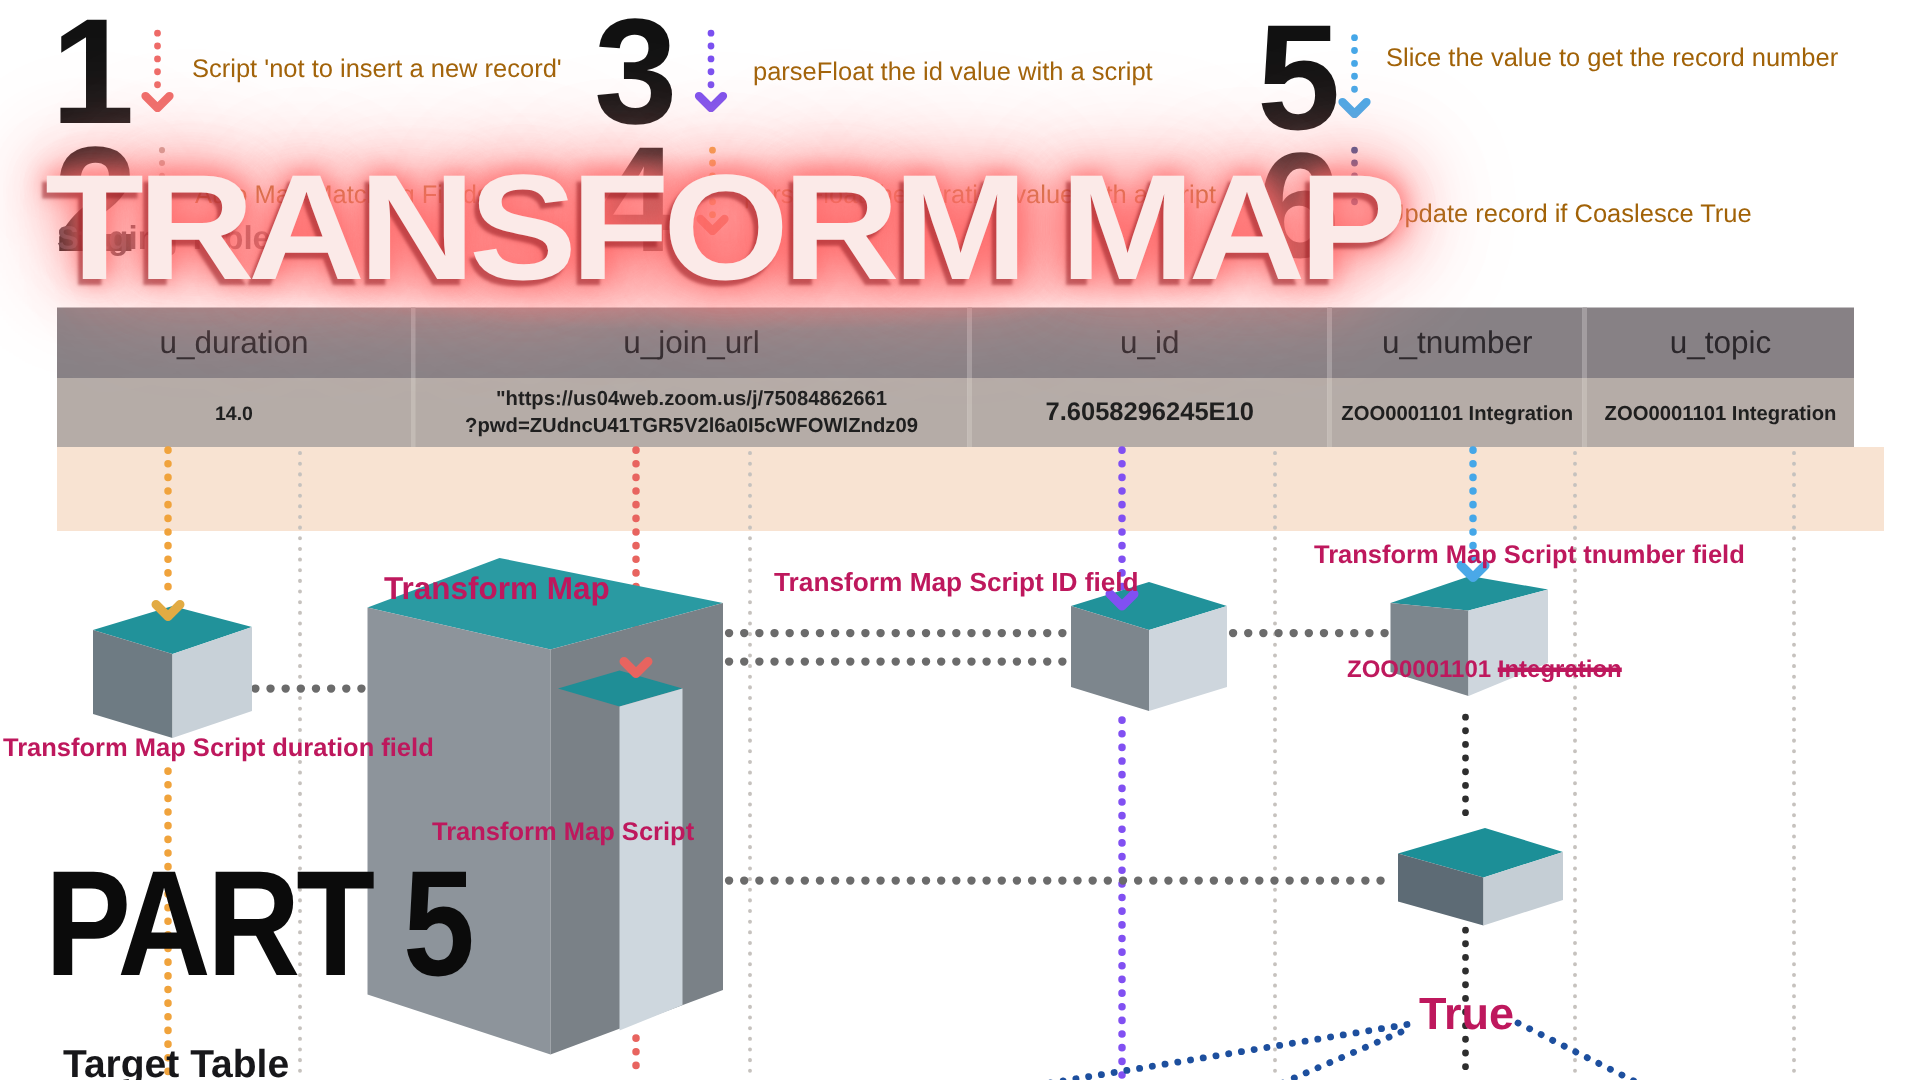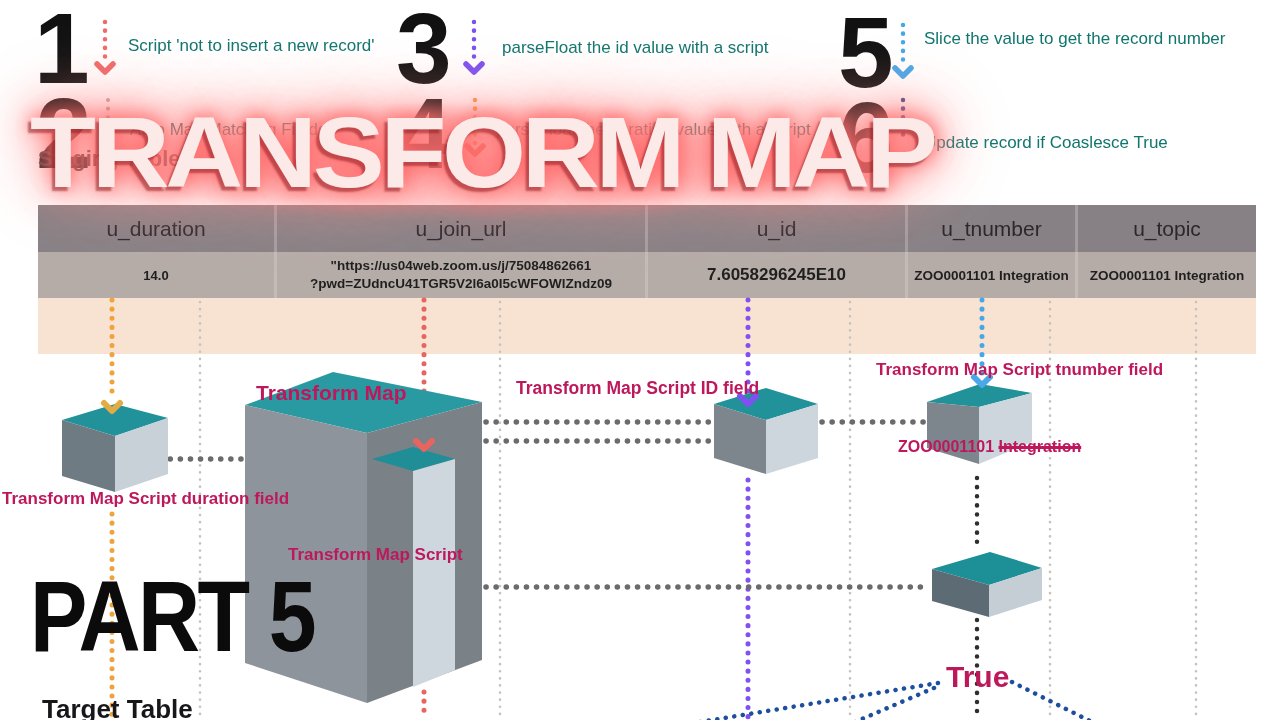--- a/index.html
+++ b/index.html
@@ -1,21 +1,21 @@
 <!DOCTYPE html>
 <html><head>
 <meta charset="utf-8">
 <style>
   html,body{margin:0;padding:0;background:#ffffff;}
   .canvas{position:relative;width:1280px;height:720px;overflow:hidden;background:#ffffff;
           font-family:"Liberation Sans",sans-serif;}
 
   
   .step-num{position:absolute;font-size:100px;line-height:1;font-weight:900;color:#111;letter-spacing:-2px;z-index:3;}
-  .step-label{position:absolute;font-size:17px;font-weight:500;color:#0f766e;z-index:3;white-space:nowrap;}
+  .step-label{position:absolute;font-size:17px;font-weight:500;color:#a16207;z-index:3;white-space:nowrap;}
   #n1{left:34px;top:-2px;} #n3{left:396px;top:-2px;} #n5{left:838px;top:2px;}
   #n2{left:36px;top:83px;} #n4{left:396px;top:83px;} #n6{left:838px;top:87px;}
   #l1{left:128px;top:36px;} #l3{left:502px;top:38px;} #l5{left:924px;top:29px;}
   #l2{left:130px;top:120px;} #l4{left:496px;top:120px;} #l6{left:924px;top:133px;}
 
   
   .staging{position:absolute;left:38px;top:146px;font-size:22px;font-weight:800;color:#38343a;z-index:3;}
 
   
   .glow{position:absolute;left:-10px;top:78px;width:1030px;height:152px;z-index:4;pointer-events:none;
@@ -26,21 +26,21 @@
 
   
   .table{position:absolute;left:38px;top:205px;width:1218px;z-index:2;}
   .thead,.trow{display:flex;width:100%;}
   .th{height:47px;background:#878185;display:flex;align-items:center;justify-content:center;
       font-size:21px;color:#2b272b;border-left:3px solid #a39da0;box-sizing:border-box;}
   .th:first-child{border-left:none;}
   .td{height:46px;background:#b5aca7;display:flex;flex-direction:column;align-items:center;justify-content:center;
       font-weight:700;color:#1f1f1f;border-left:3px solid #c3bbb5;box-sizing:border-box;text-align:center;}
   .td:first-child{border-left:none;}
-  .c0{width:236px;} .c1{width:371px;} .c2{width:260px;} .c3{width:170px;} .c4{width:181px;}
+  .c0{width:236px;} .c1{width:371px;} .c2{width:240px;} .c3{width:170px;} .c4{width:181px;}
   .v-sm{font-size:13px;} .v-url{font-size:13.5px;line-height:1.35;} .v-id{font-size:17px;} .v-zoo{font-size:13.5px;}
 
   
   .band{position:absolute;left:38px;top:298px;width:1218px;height:56px;background:#f8e3d2;z-index:1;}
 
   
   .gfx{position:absolute;left:0;top:0;z-index:2;}
 
   
   .dlabel{position:absolute;font-weight:800;color:#be185d;z-index:3;white-space:nowrap;}

